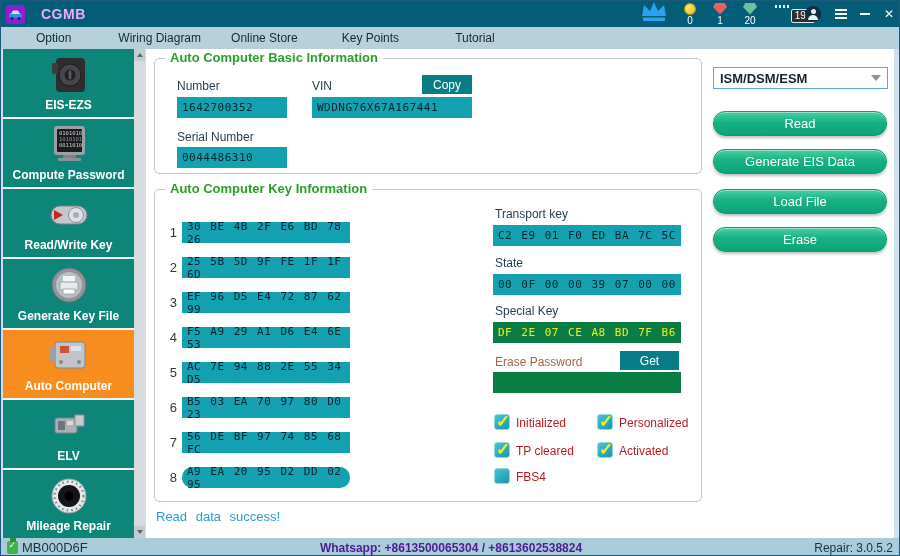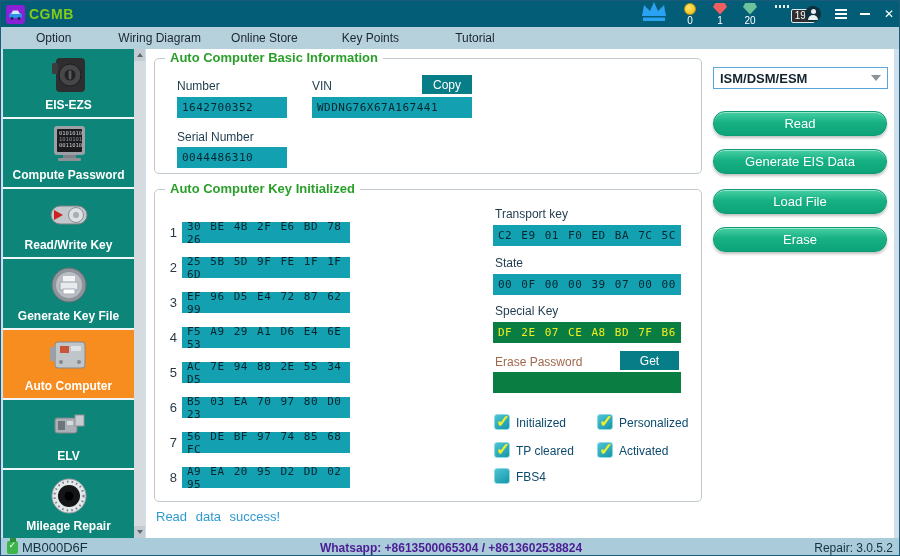--- a/index.html
+++ b/index.html
@@ -8,21 +8,21 @@
   #window {
     position:relative; width:900px; height:556px; margin:0 auto;
     background:#cfe0ea; overflow:hidden; border:1px solid #1c5a7a;
   }
 
   
   .titlebar { position:absolute; left:0; top:0; width:900px; height:26px;
     background:#045d77; display:flex; align-items:center; }
   .app-icon { width:19px; height:19px; margin-left:5px; border-radius:3px;
     background:#8a1fd6; display:flex; align-items:center; justify-content:center; }
-  .app-title { color:#84cc16; font-size:14px; font-weight:bold; margin-left:4px; letter-spacing:0.5px; }
+  .app-title { color:#f0abfc; font-size:14px; font-weight:bold; margin-left:16px; letter-spacing:0.5px; }
   .tb-right { margin-left:auto; display:flex; align-items:center; height:26px; }
   .tb-stack { display:flex; flex-direction:column; align-items:center; width:30px; }
   .tb-count { color:#fff; font-size:10px; line-height:10px; margin-top:1px; }
   .coin { width:12px; height:12px; border-radius:50%;
     background:radial-gradient(circle at 35% 35%, #ffe66b, #edb90f); border:1px solid #c79708; }
   .gem { width:14px; height:12px; clip-path:polygon(50% 100%, 0 38%, 18% 0, 82% 0, 100% 38%); }
   .gem.red { background:#ef5f5f; } .gem.green { background:#6cc39b; }
   .counter-badge { display:flex; flex-direction:column; align-items:center; width:34px; }
   .counter-dots { display:flex; gap:2px; margin-bottom:1px; }
   .counter-dots i { width:2px; height:3px; background:#e8ecef; display:block; }
@@ -89,21 +89,21 @@
     font-family:"Liberation Sans", sans-serif; position:absolute; cursor:pointer;
     display:flex; align-items:center; justify-content:center; }
 
   .rownum { position:absolute; font-size:13px; color:#2a3a44; width:14px; text-align:right; }
 
   .cb { position:absolute; width:16px; height:16px; border-radius:3px;
     background:linear-gradient(145deg,#4cc5d4,#1795a8); border:1px solid #8fd9e4;
     cursor:pointer; }
   .cb.checked::after { content:"✓"; position:absolute; left:1px; top:-4px;
     color:#f5ef28; font-size:17px; font-weight:bold; }
-  .cb-label { position:absolute; font-size:12px; color:#0c4a6e; white-space:nowrap;text-align:center; }
+  .cb-label { position:absolute; font-size:12px; color:#b91c1c; white-space:nowrap;text-align:center; }
 
   .msg { position:absolute; left:155px; top:508px; font-size:13px; color:#2f9ad2;
     word-spacing:5px; }
 
   
   .dropdown { position:absolute; left:712px; top:66px; width:175px; height:22px;
     background:#fff; border:1px solid #58a6dc; display:flex; align-items:center;
     padding:0 6px; cursor:pointer; }
   .dd-value { font-size:13px; font-weight:bold; color:#14242e; }
   .dd-arrow { margin-left:auto; width:0; height:0; border-left:5px solid transparent;
@@ -288,21 +288,21 @@
       <div class="field" style="left:157px; top:38px; width:160px;">
         <span>WDDNG76X67A167441</span>
       </div>
       <span class="lbl" style="left:22px; top:71px;">Serial Number</span>
       <div class="field" style="left:22px; top:88px; width:110px;">
         <span>0044486310</span>
       </div>
     </div>
 
     <div class="groupbox" id="box-key">
-      <span class="gb-title">Auto Computer Key Initialized</span>
+      <span class="gb-title">Auto Computer Key Information</span>
 
       <span class="rownum" style="left:8px; top:35px;">1</span>
       <div class="field hexval" style="left:27px; top:32px; width:168px;">
           <span>30 BE 4B 2F E6 BD 78 26</span>
         </div>
       <span class="rownum" style="left:8px; top:70px;">2</span>
       <div class="field hexval" style="left:27px; top:67px; width:168px;">
           <span>25 5B 5D 9F FE 1F 1F 6D</span>
         </div>
       <span class="rownum" style="left:8px; top:105px;">3</span>
@@ -319,21 +319,21 @@
         </div>
       <span class="rownum" style="left:8px; top:210px;">6</span>
       <div class="field hexval" style="left:27px; top:207px; width:168px;">
           <span>B5 03 EA 70 97 80 D0 23</span>
         </div>
       <span class="rownum" style="left:8px; top:245px;">7</span>
       <div class="field hexval" style="left:27px; top:242px; width:168px;">
           <span>56 DE BF 97 74 85 68 FC</span>
         </div>
       <span class="rownum" style="left:8px; top:280px;">8</span>
-      <div class="field hexval" style="left:27px; top:277px; width:168px;">
+      <div class="field hexval" style="left:27px; top:277px; width:168px;border-radius:10px;">
           <span>A9 EA 20 95 D2 DD 02 95</span>
         </div>
 
       <span class="lbl" style="left:340px; top:17px;">Transport key</span>
       <div class="field hexval" style="left:338px; top:35px; width:188px;">
           <span>C2 E9 01 F0 ED BA 7C 5C</span>
         </div>
 
       <span class="lbl" style="left:340px; top:66px;">State</span>
       <div class="field hexval" style="left:338px; top:84px; width:188px;">

